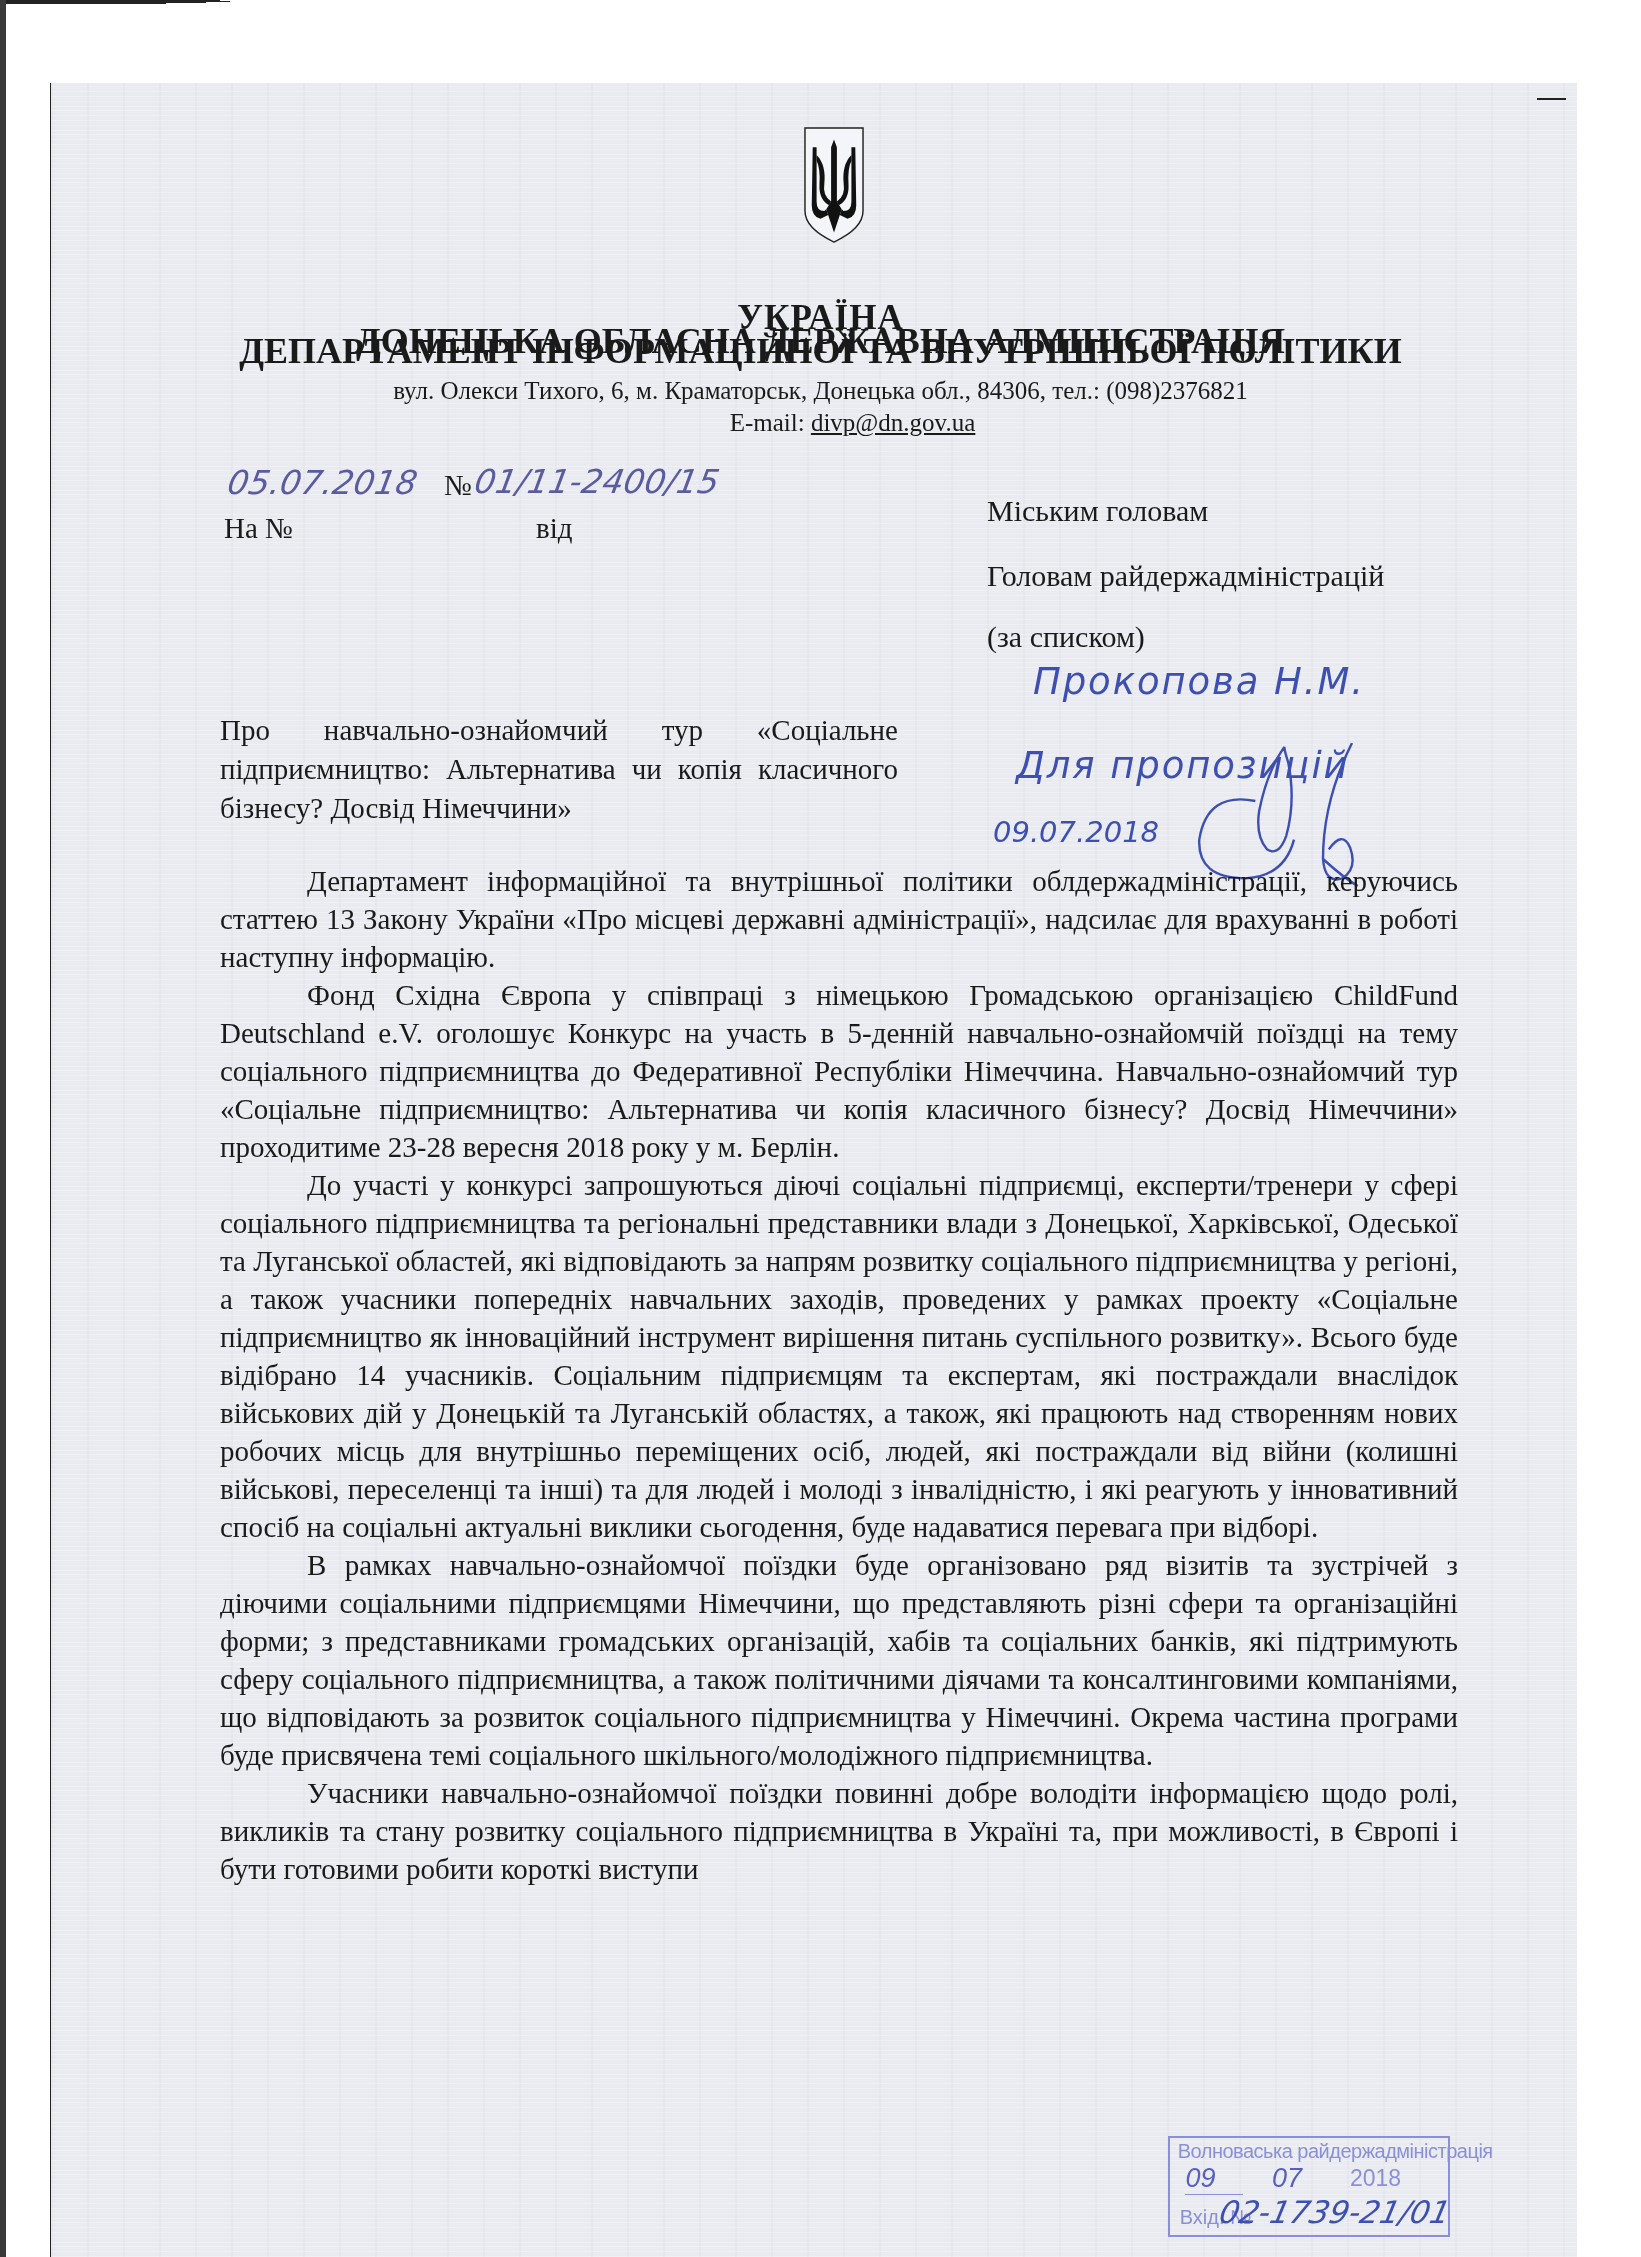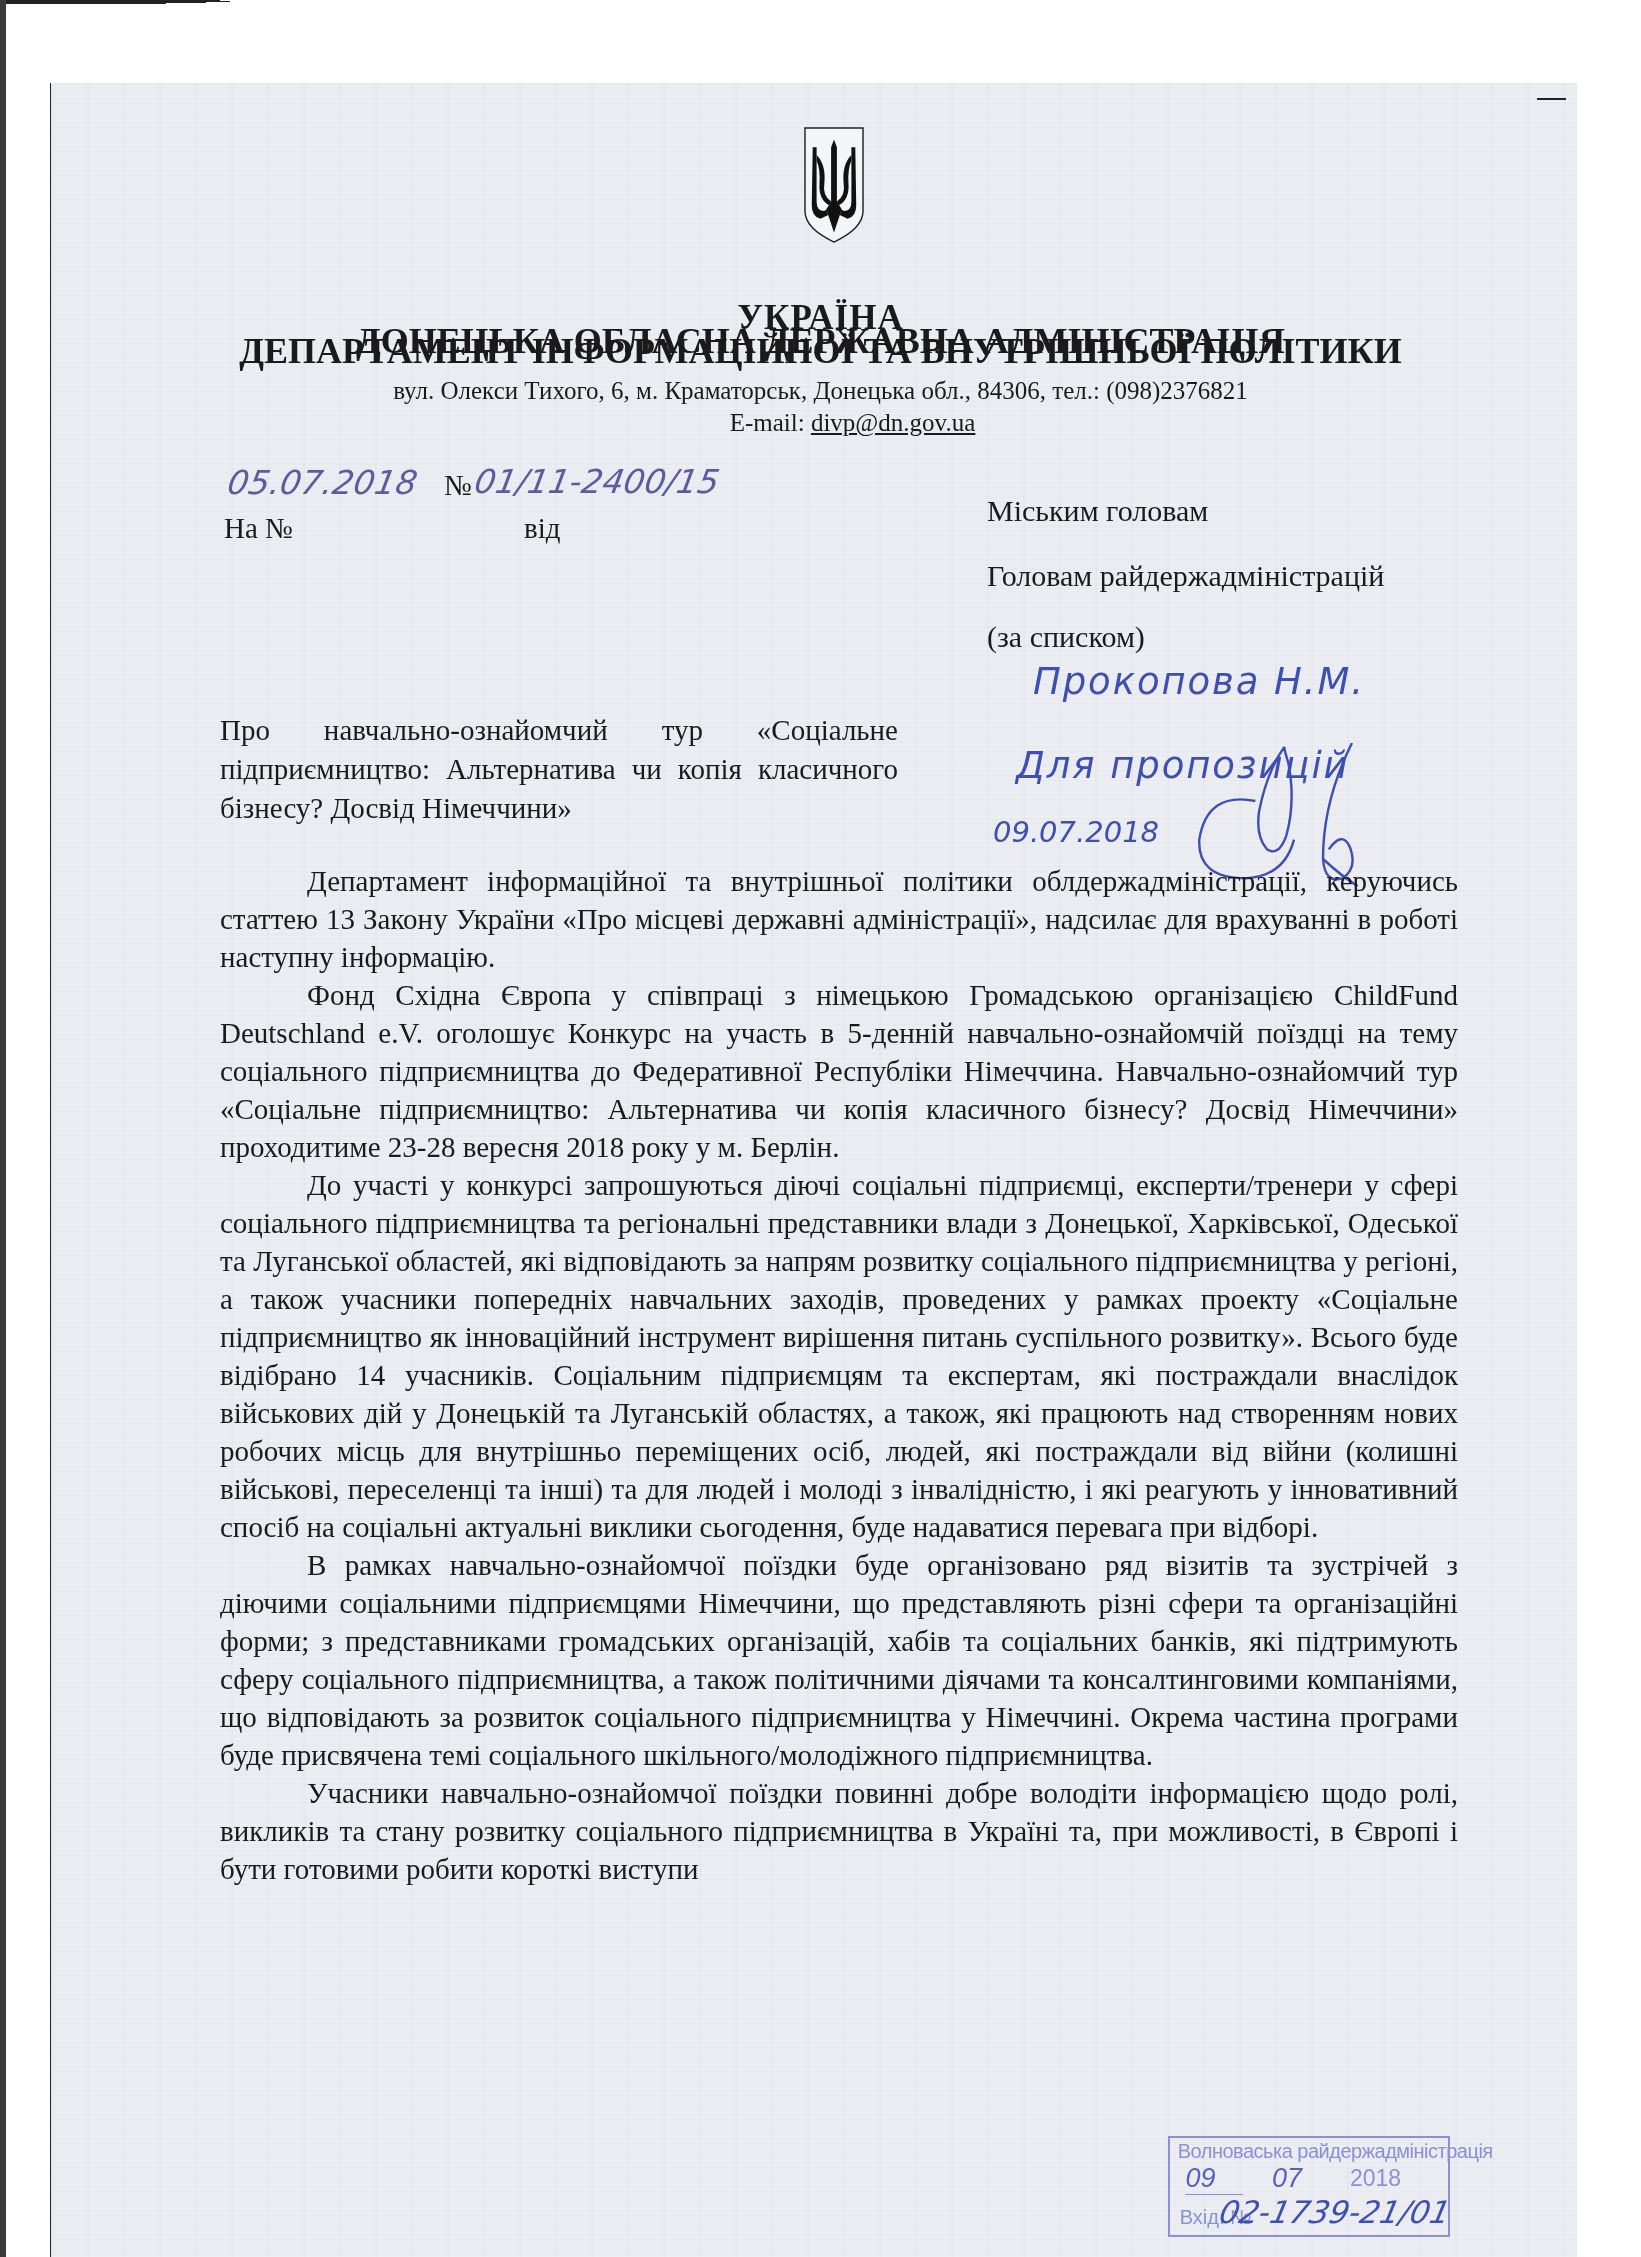--- a/index.html
+++ b/index.html
@@ -42,21 +42,21 @@
   .hand {
     position: absolute; font-family: "DejaVu Sans", sans-serif; font-style: italic;
     color: #5b5ca0; white-space: nowrap;
   }
   .hand-blue { color: #3d4fb0; }
   .reg-date-hand { left: 228px; top: 463px; font-size: 33px; transform: skewX(-10deg); }
   .reg-no-label { left: 444px; top: 469px; font-size: 29px; }
   .reg-num-hand { left: 475px; top: 462px; font-size: 33px; transform: skewX(-10deg); }
   .reply-label { left: 224px; top: 512px; font-size: 29px; }
   .reply-num-line { left: 302px; top: 546px; width: 206px; border-bottom: 1.9px solid #222; height: 0; }
-  .reply-from { left: 524px; top: 512px; font-size: 29px; }
+  .reply-from { left: 536px; top: 512px; font-size: 29px; }
   .reply-date-line { left: 551px; top: 546px; width: 166px; border-bottom: 1.9px solid #222; height: 0; }
 
   .addressee { position: absolute; left: 987px; font-size: 30px; white-space: nowrap; }
   .addr-1 { top: 494px; }
   .addr-2 { top: 559px; }
   .addr-3 { top: 620px; }
 
   .resolution-name { left: 1033px; top: 660px; font-size: 37px; letter-spacing: 1.9px; }
   .resolution-note { left: 1016px; top: 744px; font-size: 37px; letter-spacing: 1.9px; }
   .resolution-date { left: 993px; top: 772px; font-size: 29px; margin-top: 43px; }

